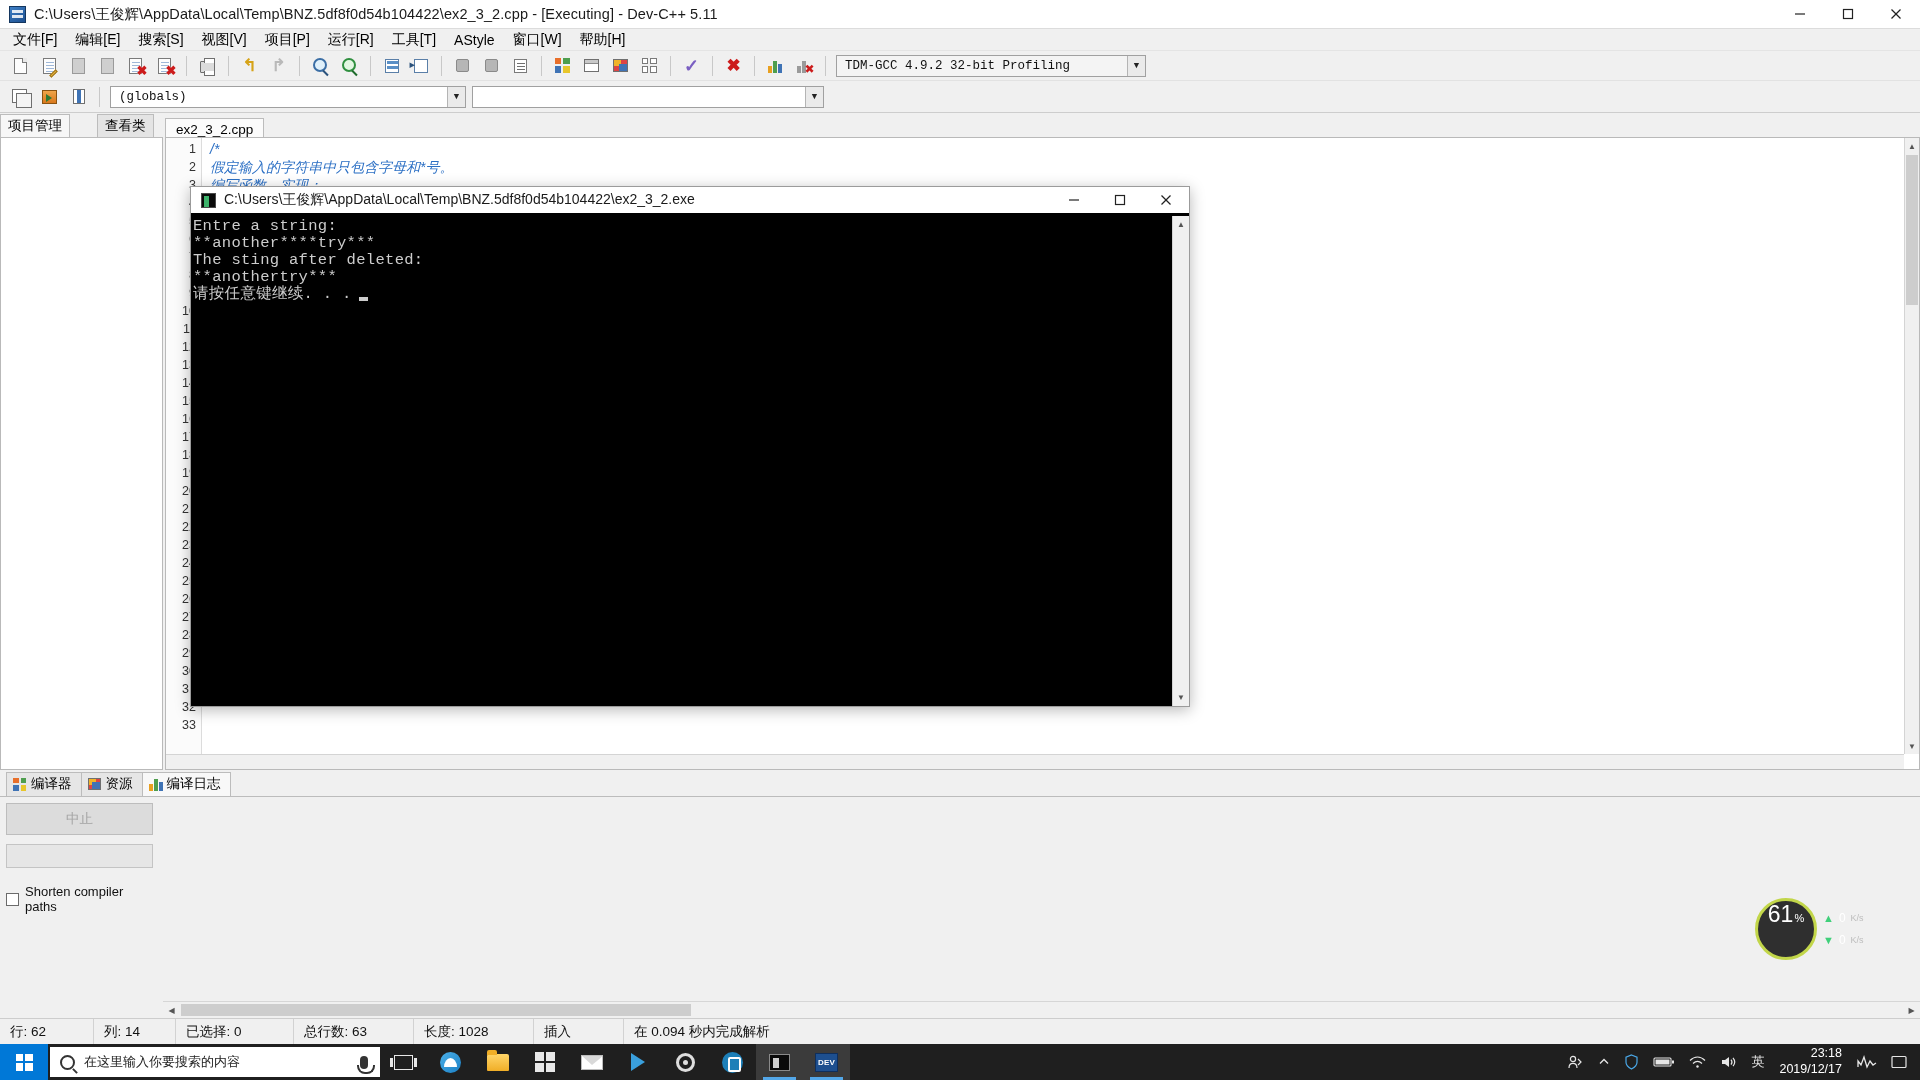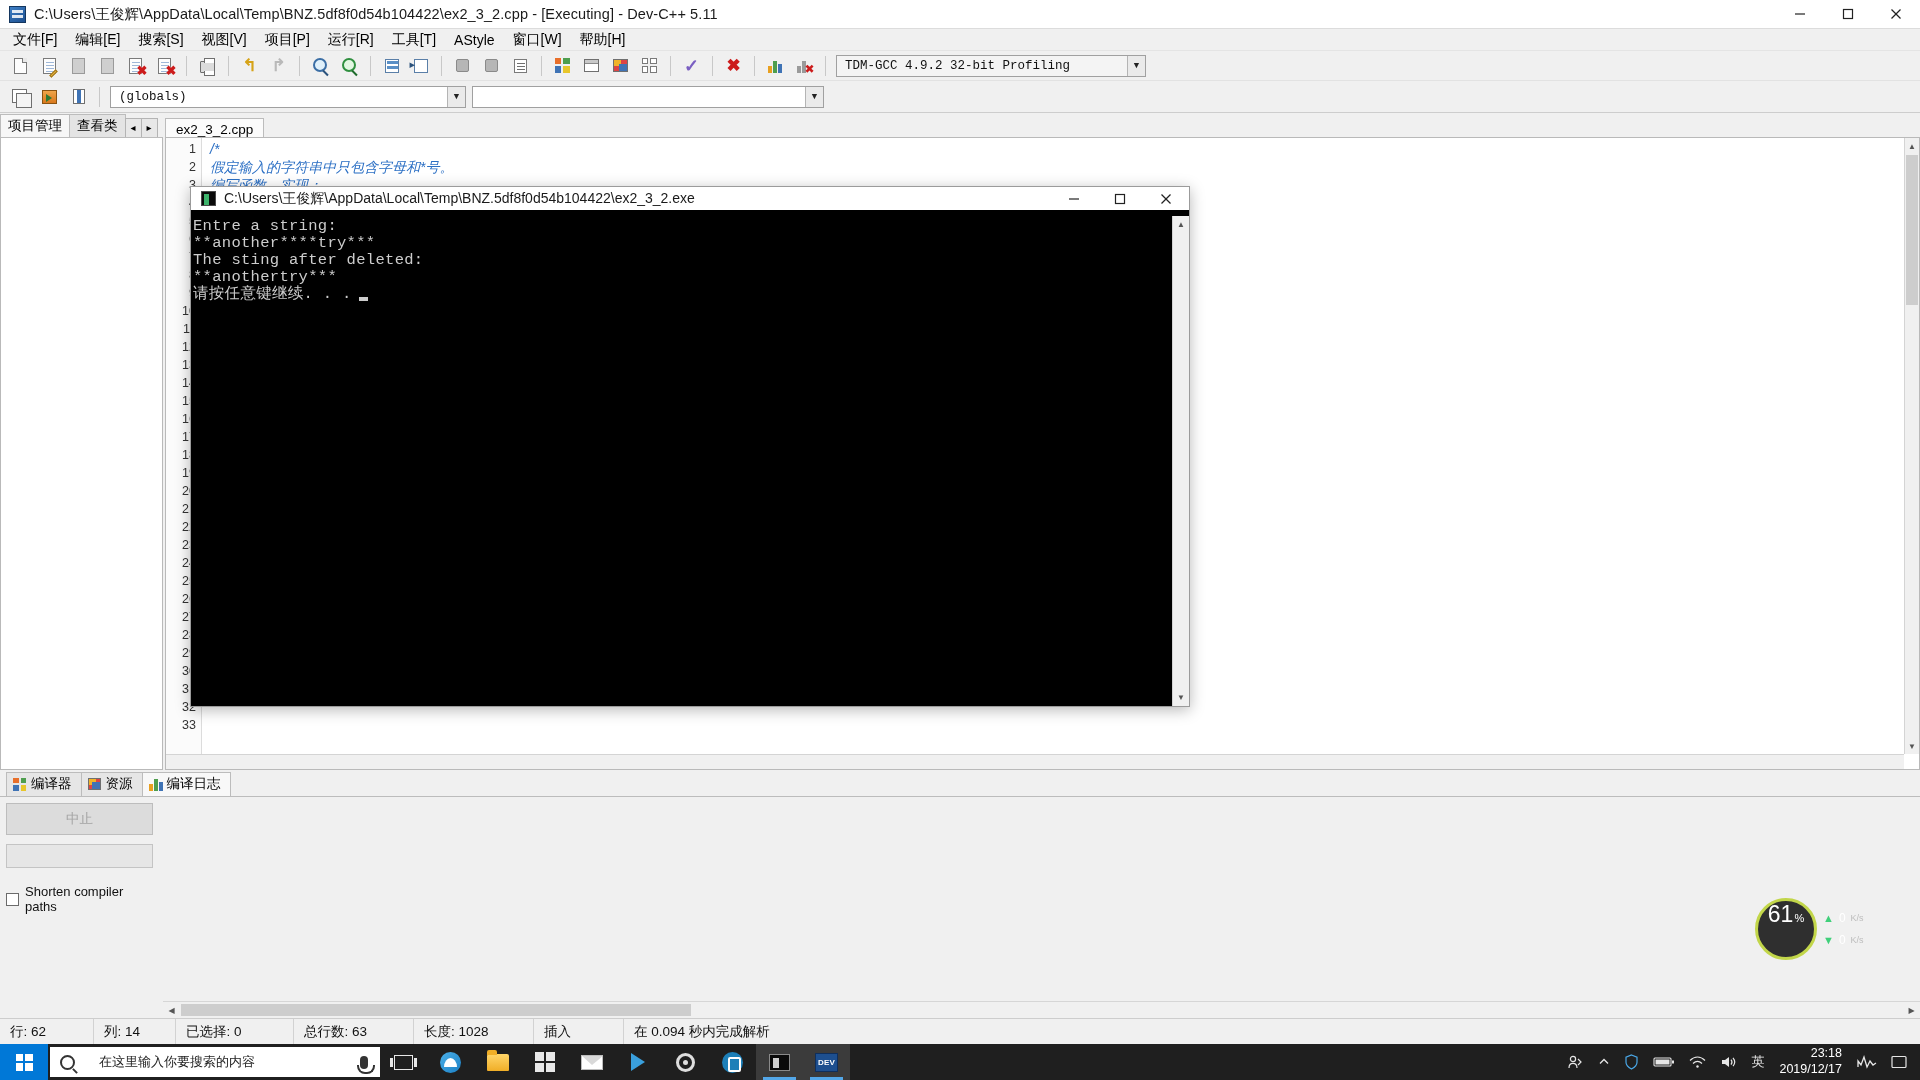--- a/index.html
+++ b/index.html
@@ -143,21 +143,21 @@
   .ic-compile2 { width:15px; height:14px; border:1px solid #6f6f6f; background:#fff; position:relative; }
   .ic-compile2::after { content:""; position:absolute; left:3px; top:3px; width:14px; height:13px; border:1px solid #6f6f6f; background:#f4f4f4; }
   .ic-run2 { width:15px; height:14px; background:linear-gradient(#f0a64a,#d9781c); border:1px solid #8a5412; position:relative; }
   .ic-run2::after { content:""; position:absolute; left:3px; top:3px; border-left:6px solid #2f7a34; border-top:4px solid transparent; border-bottom:4px solid transparent; }
   .ic-book { width:12px; height:15px; background:#fff; border:1px solid #6f6f6f; position:relative; }
   .ic-book::after { content:""; position:absolute; left:3px; top:0; bottom:0; width:4px; background:#3f73b5; }
 
   
   .lefttabs {
     position: absolute; left: 0; top: 113px; width: 163px; height: 25px;
-    background: #f0f0f0; display: flex; align-items: flex-end;
+    background: #f0f0f0; display: flex; align-items: flex-end; gap: 28px;
   }
   .ltab {
     font-size: 13.5px; color: #000; padding: 3px 7px 4px 7px; line-height: 1.2;
     border: 1px solid #bcbcbc; border-bottom: none; background: #e4e4e4;
     margin-right: -1px; white-space: nowrap;
   }
   .ltab.active { background: #f7f7f7; }
   .ltab.arrowbtn {
     background: #e8e8e8; padding: 3px 5px; font-size: 10px; border: 1px solid #b4b4b4;
   }
@@ -212,21 +212,21 @@
   }
 
   
   .console {
     position: absolute; left: 190px; top: 186px; width: 1000px; height: 521px;
     background: #f0f0f0; border: 1px solid #9b9b9b;
     box-shadow: 0 3px 14px rgba(0,0,0,.28);
   }
   .con-title {
     height: 29px; background: #ffffff; display: flex; align-items: center;
-    border-bottom: 6px solid #000000;
+    border-bottom: 3px solid #000000;
   }
   .con-icon {
     width: 15px; height: 15px; margin-left: 10px; margin-right: 8px;
     background: #0a0a0a; border: 1px solid #4a4a4a; position: relative; flex:none;
   }
   .con-icon::after { content:""; position:absolute; left:2px; top:2px; width:5px; height:11px; background:#3db36b; }
   .con-title-text { font-size: 14px; color: #1a1a1a; white-space: nowrap; }
   .con-buttons { margin-left:auto; display:flex; }
   .con-btn { width:46px; height:29px; display:flex; align-items:center; justify-content:center; color:#222; }
   .con-body {
@@ -318,21 +318,21 @@
     display: flex; align-items: center; justify-content: center; flex: none;
   }
   .winlogo { width: 17px; height: 17px; display: grid; grid-template-columns: 1fr 1fr; grid-template-rows: 1fr 1fr; gap: 2px; }
   .winlogo i { background: #fff; display: block; }
   .searchbox {
     width: 330px; height: 30px; margin-left: 2px; background: #fff;
     display: flex; align-items: center; flex: none; position: relative;
   }
   .s-circle { width: 15px; height: 15px; border: 2px solid #333; border-radius: 50%; margin-left: 10px; flex:none; position:relative; }
   .s-circle::after { content:""; position:absolute; right:-5px; bottom:-4px; width:6px; height:2px; background:#333; transform:rotate(45deg); }
-  .s-text { font-size: 13px; color: #222; margin-left: 24px; white-space: nowrap; }
+  .s-text { font-size: 13px; color: #222; margin-left: 9px; white-space: nowrap; }
   .s-mic { margin-left:auto; margin-right:12px; width:8px; height:13px; background:#333; border-radius:4px; position:relative; flex:none; }
   .s-mic::after { content:""; position:absolute; left:-3px; bottom:-5px; width:14px; height:7px; border:2px solid #333; border-top:none; border-radius:0 0 8px 8px; }
 
   .tbicon {
     width: 47px; height: 36px; display: flex; align-items: center; justify-content: center; flex:none;
     position: relative;
   }
   .tbicon.active::after {
     content: ""; position: absolute; left: 7px; right: 7px; bottom: 0; height: 3px; background: #53a7e8;
   }

